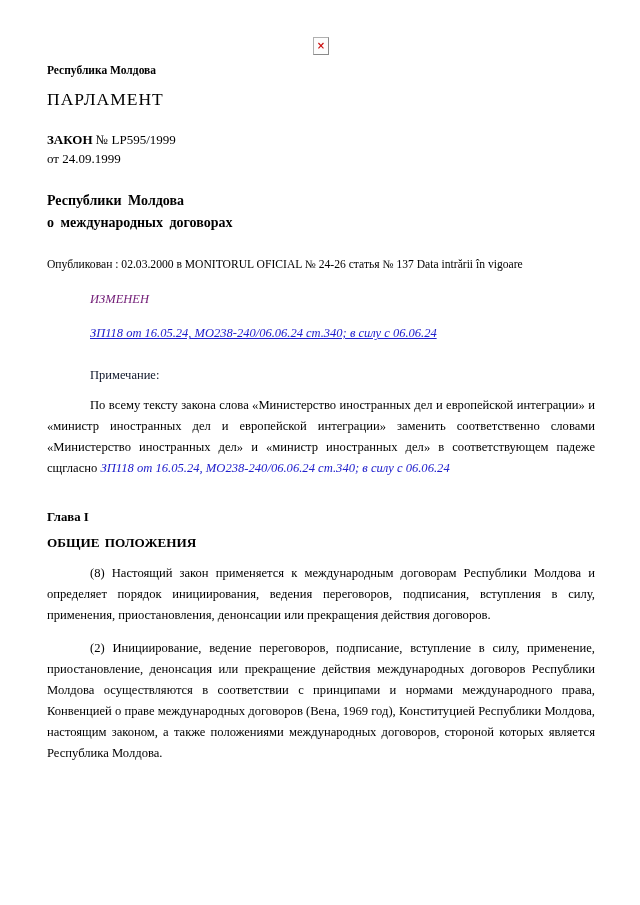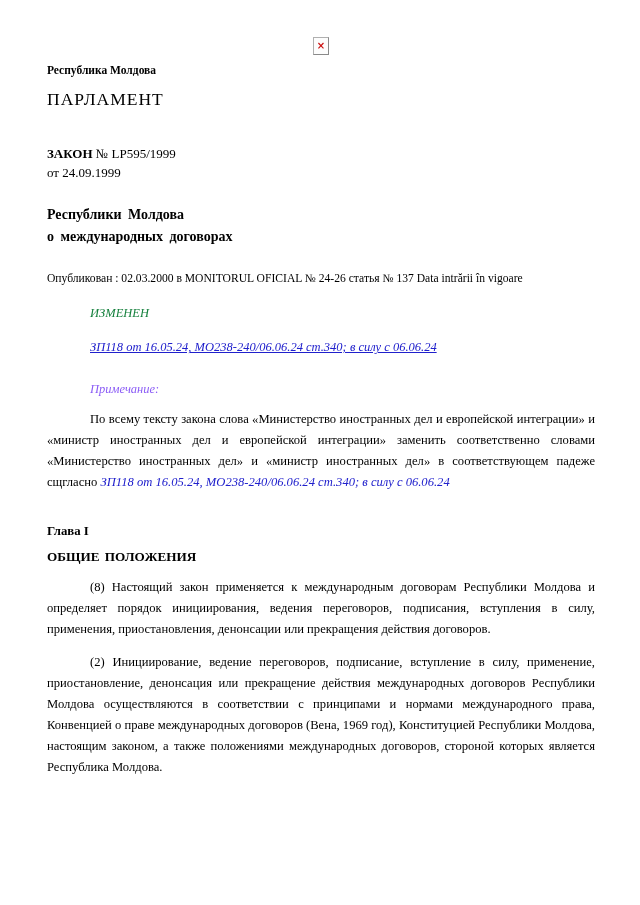--- a/index.html
+++ b/index.html
@@ -30,54 +30,53 @@
     font-family:"DejaVu Sans", sans-serif;
     vertical-align:middle;
   }
   .country{
     font-size:11.5px;font-weight:bold;
     margin-bottom:13px;
   }
   .institution{
     font-size:17.5px;
     letter-spacing:1px;
-    margin-bottom:34px;
+    margin-bottom:20px;
   }
   .law-line{font-size:13px;line-height:19px;}
   .law-label{font-weight:bold;}
   .law-date{font-size:13px;line-height:19px;margin-bottom:22px;}
   .doc-title{
     font-size:14px;font-weight:bold;line-height:22px;
     word-spacing:3px;
     margin-bottom:24px;
   }
   .published{
     font-size:11.6px;
     margin-bottom:21px;
     white-space:nowrap;
   }
   .indent-block{margin-left:43px;}
   .status-changed{
-    color:#15803d;
+    color:#701a75;
     font-style:italic;
     font-size:12.5px;
     margin-bottom:16px;
   }
   .amend-link{
     color:#2020cc;
     font-style:italic;
     font-size:12.5px;
     text-decoration:underline;
     display:inline-block;
     margin-bottom:27px;
     cursor:pointer;
   }
   .note-label{
-    color:#8b5cf6;
-    font-style:italic;
+    color:#0f172a;
     font-size:12.5px;
     margin-bottom:9px;
   }
   .para{
     font-size:12.6px;
     line-height:21px;
     text-align:justify;
     text-indent:43px;
     margin:12px 0 9px 0;
   }

